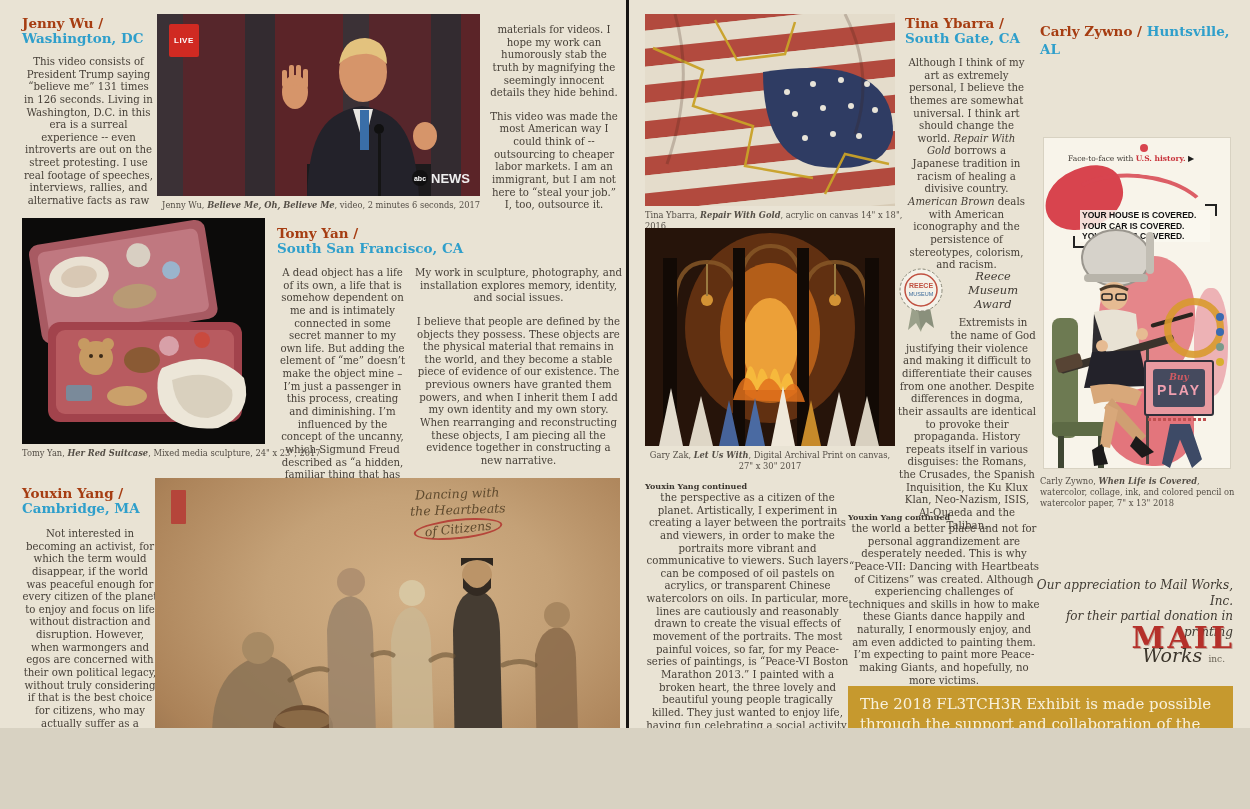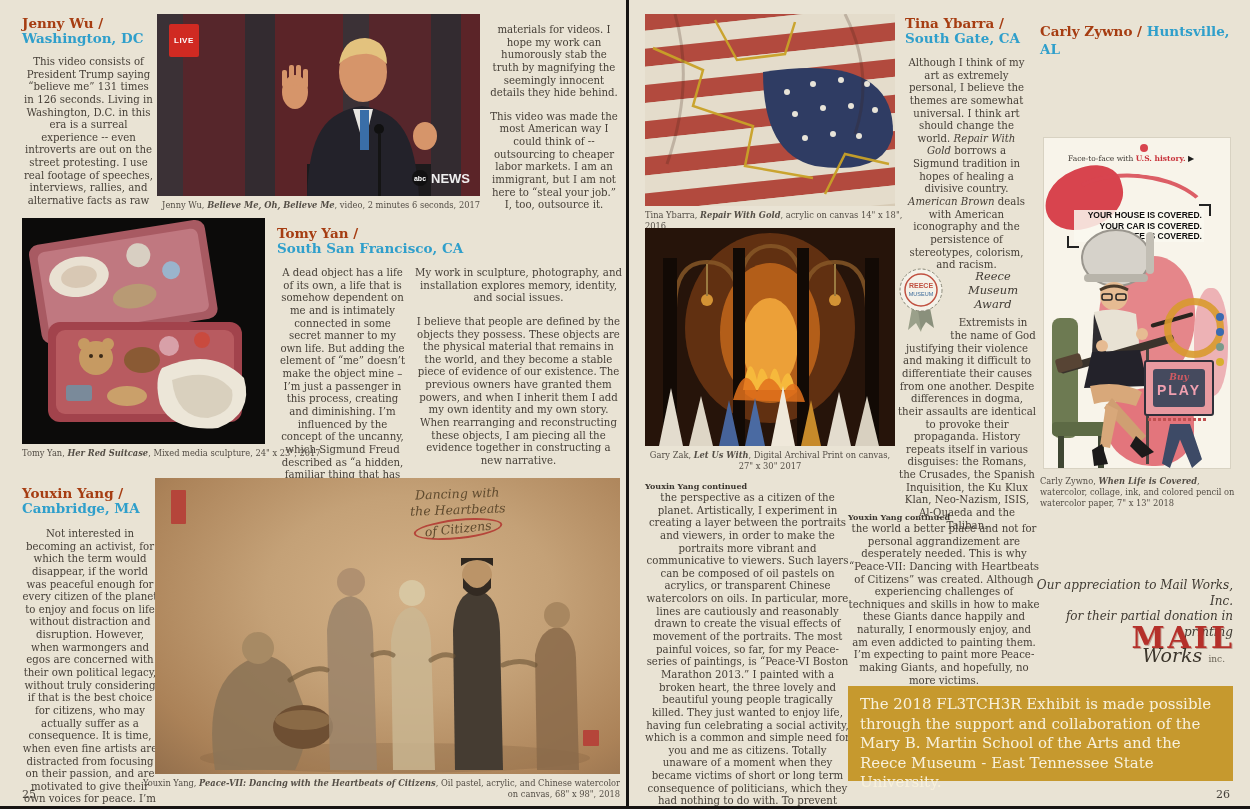--- a/index.html
+++ b/index.html
@@ -1,16 +1,16 @@
 <!DOCTYPE html>
 <html><head>
 <meta charset="utf-8">
 <style>
   html,body{margin:0;padding:0;background:#d8d2c2}
-  .spread{position:relative;width:1250px;height:809px;background:#e9e3d4;overflow:hidden;
+  .spread{position:relative;width:1250px;height:728px;background:#e9e3d4;overflow:hidden;
           font-family:"DejaVu Serif",serif;color:#474038}
   .abs{position:absolute}
   
   .head{line-height:1.12}
   .head .nm{display:block;color:#a63d12;font-weight:bold;font-size:13.5px}
   .head .loc{display:block;color:#2f9fcb;font-weight:bold;font-size:13.5px}
   .head .nm.inline,.head .loc.inline{display:inline}
   
   .txt{font-size:10.2px;line-height:1.24;color:#474038;text-align:center}
   .txt p{margin:0 0 11px}
@@ -53,21 +53,21 @@
   .p-seal{position:absolute;background:#b5453a;border-radius:1px}
   
   .art-zywno{background:#f8f4ea;border:1px solid #d8d2c2;box-sizing:border-box;overflow:hidden}
   .z-tagline{position:absolute;left:24px;top:16px;width:160px;font-size:7.5px;white-space:nowrap}
   .z-tag1{color:#3f3a34}
   .z-tag2{color:#c8323a;font-weight:bold}
   .z-arrow{color:#1c1c1c;font-size:8px;font-family:"DejaVu Sans",sans-serif}
   .z-arc{position:absolute;left:18px;top:36px;width:142px;height:74px;border:4px solid transparent;
          border-top-color:#d84450;border-radius:50%;transform:rotate(6deg);opacity:.85}
   .z-blob{position:absolute;background:#d8444e}
-  .z-cov{position:absolute;left:30px;top:72px;width:130px;text-align:right;
+  .z-cov{position:absolute;left:36px;top:72px;width:130px;text-align:left;
          font-family:"Liberation Sans",sans-serif;font-weight:bold;font-size:8.5px;line-height:1.25;color:#101010}
   .z-cov div{background:rgba(250,248,240,.85);display:block;padding:0 2px}
   .z-cov::before{content:"";position:absolute;right:-7px;top:-6px;width:10px;height:10px;
                  border-top:2px solid #222;border-right:2px solid #222}
   .z-cov::after{content:"";position:absolute;left:-7px;bottom:-6px;width:10px;height:10px;
                 border-bottom:2px solid #222;border-left:2px solid #222}
   .z-ring{position:absolute;left:120px;top:160px;width:46px;height:46px;border:7px solid #d89a2e;
           border-radius:50%;opacity:.9}
   .z-dot{position:absolute;width:8px;height:8px;border-radius:50%}
   .z-tv{position:absolute;left:100px;top:222px;width:66px;height:52px;background:#e89aa0;
@@ -273,21 +273,21 @@
   <div class="abs cap" style="left:645px;top:210px;width:260px">
     <span>Tina Ybarra, </span><span class="t">Repair With Gold</span><span>, acrylic on canvas 14" x 18", 2016</span>
   </div>
 
   <div class="abs head" style="left:905px;top:16px;width:130px">
     <span class="nm">Tina Ybarra /</span>
     <span class="loc">South Gate, CA</span>
   </div>
 
   <div class="abs txt" style="left:905px;top:57px;width:123px">
-    <p><span>Although I think of my art as extremely personal, I believe the themes are somewhat universal. I think art should change the world. </span><i>Repair With Gold</i><span> borrows a Sigmund tradition in hopes of healing a divisive country. </span><i>American Brown</i><span> deals with American iconography and the persistence of stereotypes, colorism, and racism.</span></p>
+    <p><span>Although I think of my art as extremely personal, I believe the themes are somewhat universal. I think art should change the world. </span><i>Repair With Gold</i><span> borrows a Japanese tradition in racism of healing a divisive country. </span><i>American Brown</i><span> deals with American iconography and the persistence of stereotypes, colorism, and racism.</span></p>
   </div>
 
   <div class="abs" style="left:645px;top:228px;width:250px;height:218px">
     <svg viewBox="0 0 250 218" width="250" height="218">
       <rect width="250" height="218" fill="#26140a"></rect>
       <ellipse cx="125" cy="100" rx="85" ry="95" fill="#7a3c14" opacity=".7"></ellipse>
       <ellipse cx="125" cy="105" rx="50" ry="70" fill="#c86a1c" opacity=".8"></ellipse>
       <ellipse cx="125" cy="115" rx="28" ry="45" fill="#f2a73c" opacity=".9"></ellipse>
       <g stroke="#8a5a28" stroke-width="4" fill="none" opacity=".8">
         <path d="M30 218 V80 Q30 34 62 34 Q94 34 94 80 V218"></path>

